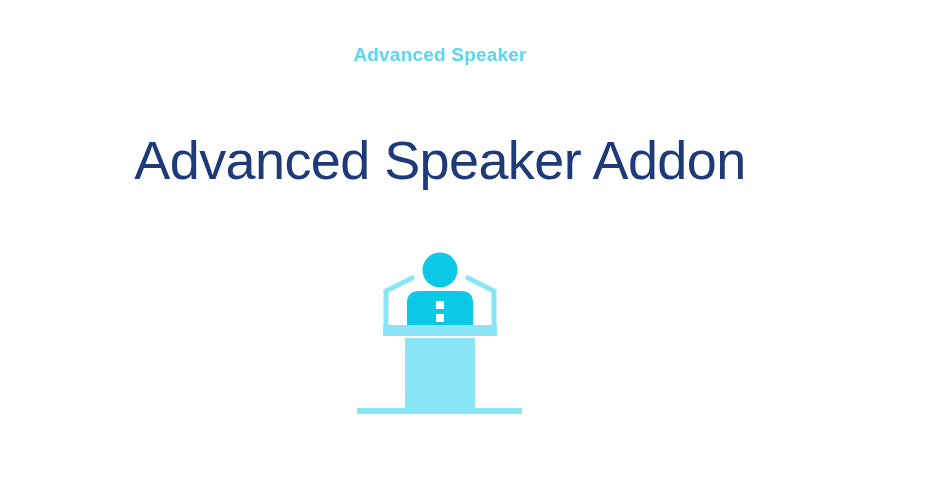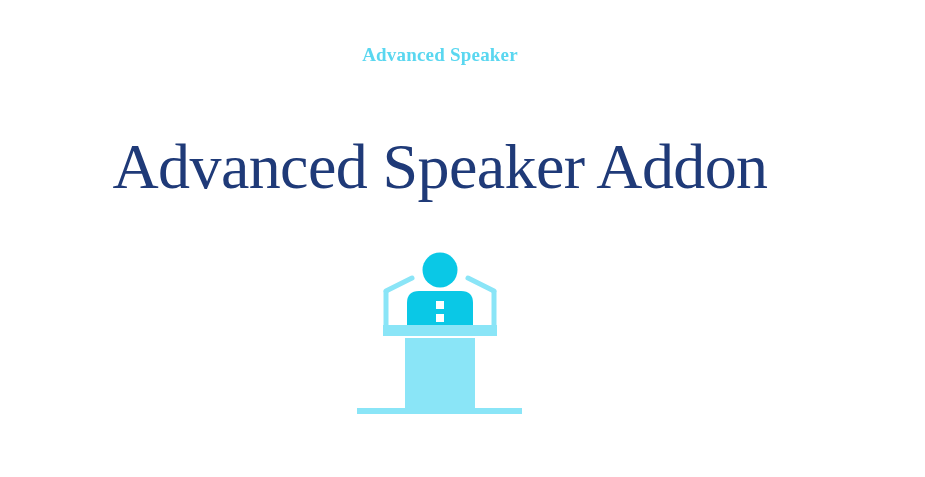--- a/index.html
+++ b/index.html
@@ -20,36 +20,36 @@
     height: 477px;
     background: #ffffff;
     box-sizing: border-box;
   }
   .eyebrow {
     position: absolute;
     top: 42px;
     left: 0;
     width: 880px;
     text-align: center;
-    font-family: Liberation Serif, serif;
+    font-family: Liberation Sans, sans-serif;
     font-size: 19px;
     font-weight: bold;
     letter-spacing: 0.2px;
     color: #5ad7f0;
     line-height: 26px;
     white-space: nowrap;
   }
   .main-title {
     position: absolute;
     top: 92px;
     left: 0;
     width: 880px;
     text-align: center;
-    font-family: Liberation Serif, serif;
-    font-size: 64px;
+    font-family: Liberation Sans, sans-serif;
+    font-size: 54px;
     font-weight: normal;
     letter-spacing: -0.6px;
     color: #1f3a78;
     line-height: 64px;
     white-space: nowrap;
   }
   .illustration {
     position: absolute;
     left: 350px;
     top: 240px;

